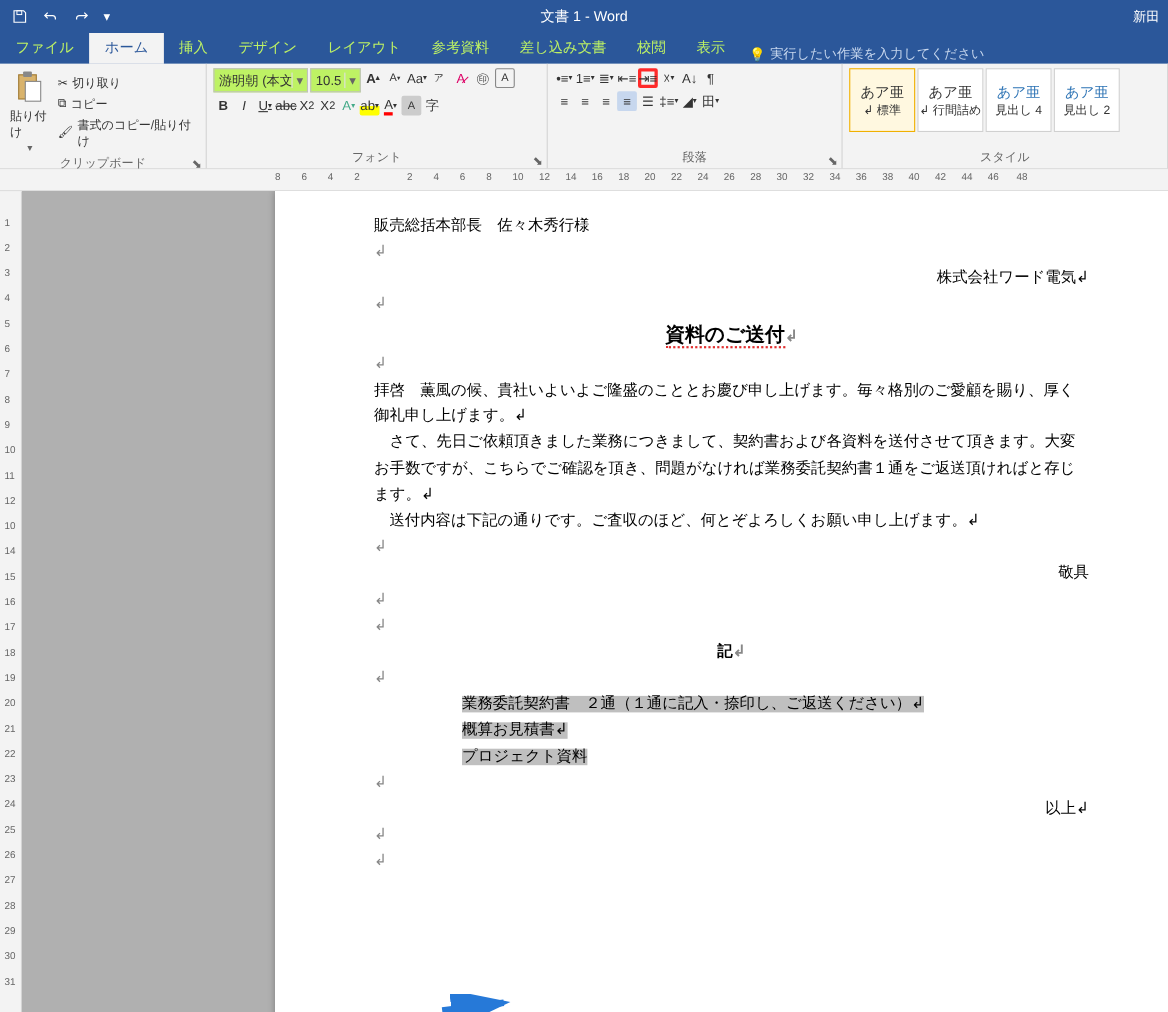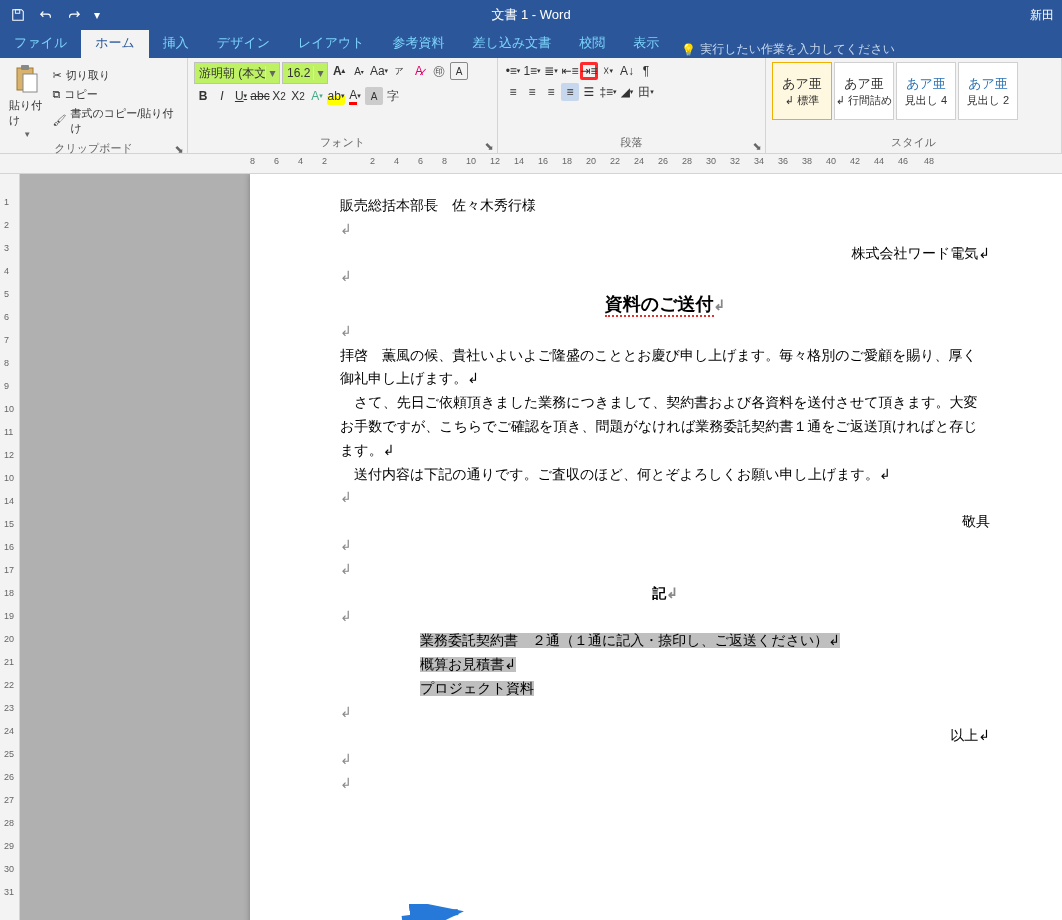--- a/index.html
+++ b/index.html
@@ -8,21 +8,21 @@
 
 .titlebar { height:30px; background:#2b579a; color:#fff; display:flex; align-items:center; position:relative; }
 .qat { display:flex; align-items:center; gap:4px; padding-left:6px; }
 .qat .btn { width:24px; height:24px; display:flex; align-items:center; justify-content:center; cursor:pointer; }
 .qat .btn svg { fill:#fff; }
 .title { position:absolute; left:50%; transform:translateX(-50%); font-size:13px; }
 .user { position:absolute; right:8px; font-size:12px; }
 
 
 .tabs { height:28px; background:#2b579a; display:flex; align-items:flex-end; }
-.tab { padding:6px 14px; color:#7dd3fc; font-size:13px; cursor:pointer; }
+.tab { padding:6px 14px; color:#bef264; font-size:13px; cursor:pointer; }
 .tab.active { background:#f3f3f3; color:#2b579a; }
 .tell-me { display:flex; align-items:center; color:#c7d7ee; gap:4px; padding-left:8px; font-size:12px; }
 
 
 .ribbon { height:96px; background:#f3f3f3; border-bottom:1px solid #d4d4d4; display:flex; }
 .group { border-right:1px solid #d4d4d4; display:flex; flex-direction:column; }
 .group-body { flex:1; display:flex; padding:4px 6px 0; }
 .group-label { height:18px; font-size:11px; color:#666; text-align:center; position:relative; }
 .group-label .launcher { position:absolute; right:2px; bottom:1px; width:12px; height:12px; cursor:pointer; }
 .rbtn { display:flex; align-items:center; justify-content:center; padding:2px 3px; cursor:pointer; border-radius:2px; }
@@ -150,21 +150,21 @@
   </div>
 
   <div class="group" style="width:310px">
     <div class="group-body col">
       <div class="font-box">
         <div class="combo" style="width:86px">
             <span class="txt">游明朝 (本文</span>
             <span class="dd">▾</span>
           </div>
         <div class="combo" style="width:46px">
-            <span class="txt">16.2</span>
+            <span class="txt">10.5</span>
             <span class="dd">▾</span>
           </div>
         <div class="rbtn i16" style="font-weight:bold">A<sup style="font-size:7px">▴</sup></div>
         <div class="rbtn i16" style="font-size:10px">A<sup style="font-size:6px">▾</sup></div>
         <div class="rbtn i16">Aa<span style="font-size:7px">▾</span></div>
         <div class="rbtn i16">
             <span style="font-size:9px">ア</span>
           </div>
         <div class="rbtn i16" style="color:#d06">A̷</div>
         <div class="rbtn i16">㊞</div>

